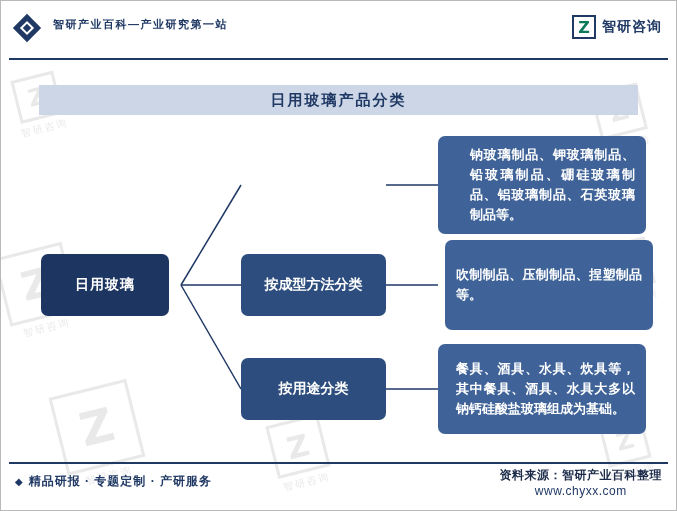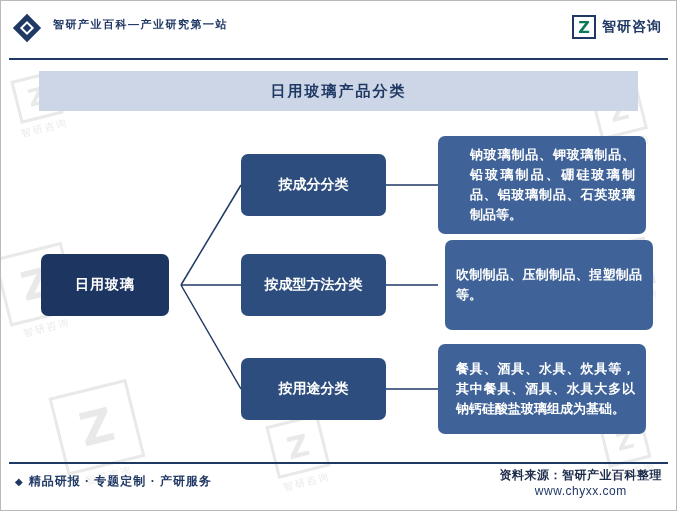--- a/index.html
+++ b/index.html
@@ -39,21 +39,21 @@
   .brand-z {
     width:24px; height:24px; border:2px solid #1f3864; color:#0c7a5a;
     font-weight:bold; font-size:16px; display:flex; align-items:center; justify-content:center;
     font-family:"DejaVu Sans",sans-serif;
   }
   .brand-name { font-size:14px; font-weight:bold; color:#1f3864; letter-spacing:1px; }
   .header-rule { position:absolute; left:8px; right:8px; top:57px; height:2px; background:#1f3864; z-index:3; }
 
   
   .banner {
-    position:absolute; left:38px; right:38px; top:70px; height:40px;
+    position:absolute; left:38px; right:38px; top:84px; height:30px;
     background:#ccd6e6; color:#1f3864; font-size:15px; font-weight:bold;
     display:flex; align-items:center; justify-content:center; letter-spacing:2px; z-index:2;
   }
 
   
   .connectors { position:absolute; left:0; top:0; width:677px; height:511px; z-index:1; pointer-events:none; }
   .node {
     position:absolute; border-radius:7px; color:#fff; z-index:2;
     display:flex; align-items:center; justify-content:center; text-align:center;
   }
@@ -133,21 +133,20 @@
     <line x1="180" y1="284" x2="240" y2="184" stroke="#1f3864" stroke-width="1.5"></line>
     <line x1="180" y1="284" x2="240" y2="284" stroke="#1f3864" stroke-width="1.5"></line>
     <line x1="180" y1="284" x2="240" y2="388" stroke="#1f3864" stroke-width="1.5"></line>
     <line x1="385" y1="184" x2="437" y2="184" stroke="#1f3864" stroke-width="1.5"></line>
     <line x1="385" y1="284" x2="437" y2="284" stroke="#1f3864" stroke-width="1.5"></line>
     <line x1="385" y1="388" x2="437" y2="388" stroke="#1f3864" stroke-width="1.5"></line>
   </svg>
 
   <div class="node root">日用玻璃</div>
 
-  <div class="node mid mid-1">按成分分类</div>
   <div class="node mid mid-2">按成型方法分类</div>
   <div class="node mid mid-3">按用途分类</div>
 
   <div class="node leaf leaf-1">钠玻璃制品、钾玻璃制品、铅玻璃制品、硼硅玻璃制品、铝玻璃制品、石英玻璃制品等。</div>
   <div class="node leaf leaf-2">吹制制品、压制制品、捏塑制品等。</div>
   <div class="node leaf leaf-3">餐具、酒具、水具、炊具等，其中餐具、酒具、水具大多以钠钙硅酸盐玻璃组成为基础。</div>
 
   <div class="footer-rule"></div>
   <div class="footer-left">
     <span class="dia">◆</span>

